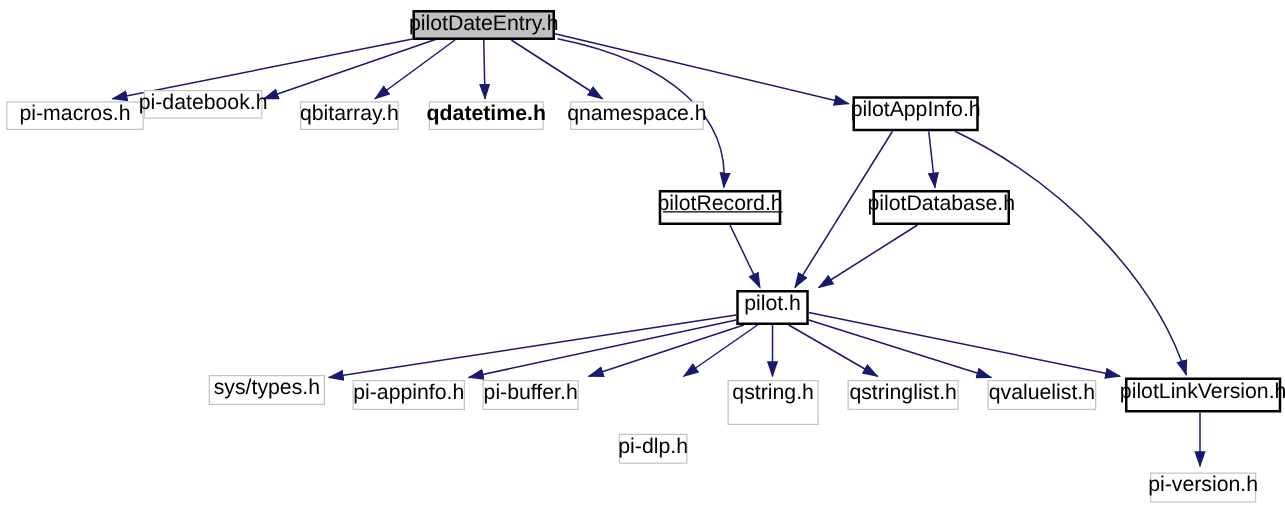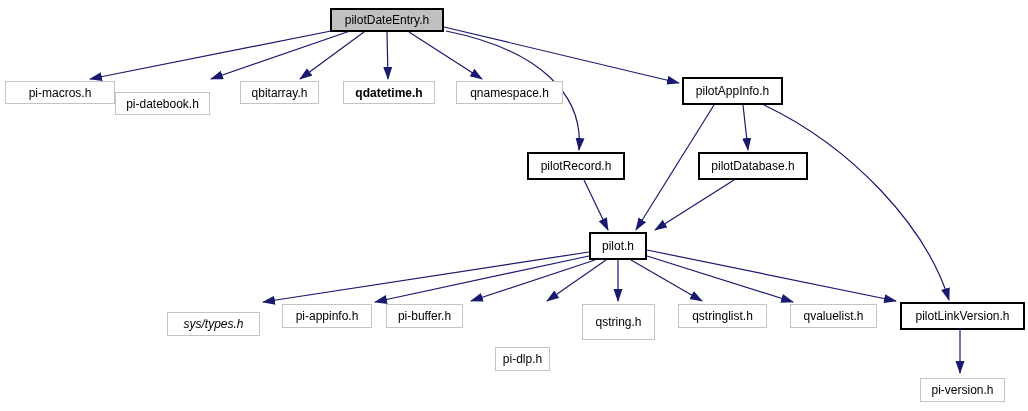--- a/index.html
+++ b/index.html
@@ -23,25 +23,24 @@
   }
   .edge-layer path.edge {
     fill: none;
     stroke: var(--edge-color, #191970);
     stroke-width: 1.2px;
   }
   .node {
     position: absolute;
     box-sizing: border-box;
     display: flex;
-    align-items: center;
     justify-content: center;
     background: #ffffff;
     color: var(--text-color, #000000);
-    font-size: 12px;
+    font-size: 17px;
     white-space: nowrap;
     line-height: 1;
   }
   .node.plain {
     border: 1px solid var(--plain-border, #c4c4c4);
   }
   .node.linked {
     border: 2px solid var(--linked-border, #000000);
     cursor: pointer;
   }
@@ -82,45 +81,45 @@
       <path d="M647,250 L896,301" class="edge" marker-end="url(#arrowhead)"></path>
       <path d="M960,330 L960,373" class="edge" marker-end="url(#arrowhead)"></path>
     </svg>
   <div id="nodes">
       <div class="node current" style="left: 330px; top: 8px; width: 114px; height: 24px;">
         <span>pilotDateEntry.h</span>
       </div>
       <div class="node plain" style="left: 5px; top: 81px; width: 110px; height: 23px;">
         <span>pi-macros.h</span>
       </div>
-      <div class="node plain" style="left: 115px; top: 92px; width: 95px; height: 23px;">
+      <div class="node plain" style="left: 115px; top: 72px; width: 95px; height: 23px;">
         <span>pi-datebook.h</span>
       </div>
       <div class="node plain" style="left: 240px; top: 81px; width: 79px; height: 23px;">
         <span>qbitarray.h</span>
       </div>
       <div class="node plain" style="left: 343px; top: 81px; width: 92px; height: 23px; font-weight: bold;">
         <span>qdatetime.h</span>
       </div>
       <div class="node plain" style="left: 456px; top: 81px; width: 107px; height: 23px;">
         <span>qnamespace.h</span>
       </div>
       <div class="node linked" style="left: 682px; top: 77px; width: 101px; height: 28px;">
         <span>pilotAppInfo.h</span>
       </div>
-      <div class="node linked" style="left: 527px; top: 152px; width: 98px; height: 28px;">
+      <div class="node linked" style="left: 527px; top: 152px; width: 98px; height: 28px; text-decoration: underline;">
         <span>pilotRecord.h</span>
       </div>
       <div class="node linked" style="left: 698px; top: 152px; width: 110px; height: 28px;">
         <span>pilotDatabase.h</span>
       </div>
       <div class="node linked" style="left: 589px; top: 232px; width: 58px; height: 28px;">
         <span>pilot.h</span>
       </div>
-      <div class="node plain" style="left: 167px; top: 312px; width: 93px; height: 24px; font-style: italic;">
+      <div class="node plain" style="left: 167px; top: 300px; width: 93px; height: 24px;">
         <span>sys/types.h</span>
       </div>
       <div class="node plain" style="left: 282px; top: 304px; width: 90px; height: 24px;">
         <span>pi-appinfo.h</span>
       </div>
       <div class="node plain" style="left: 386px; top: 304px; width: 77px; height: 24px;">
         <span>pi-buffer.h</span>
       </div>
       <div class="node plain" style="left: 495px; top: 304px; width: 55px; height: 24px; margin-top: 43px;">
         <span>pi-dlp.h</span>

